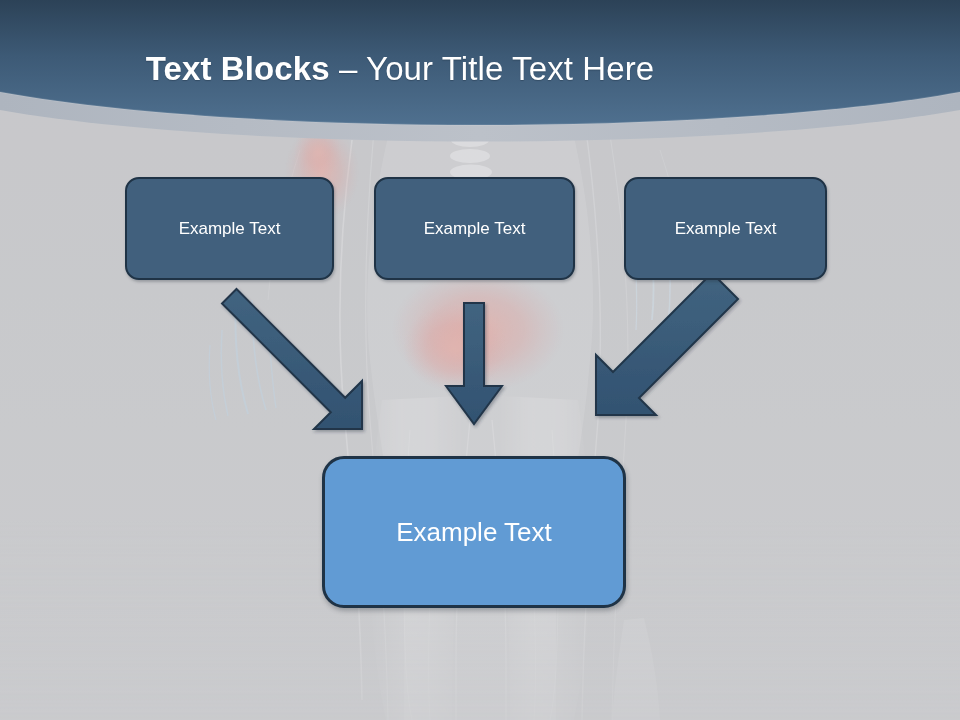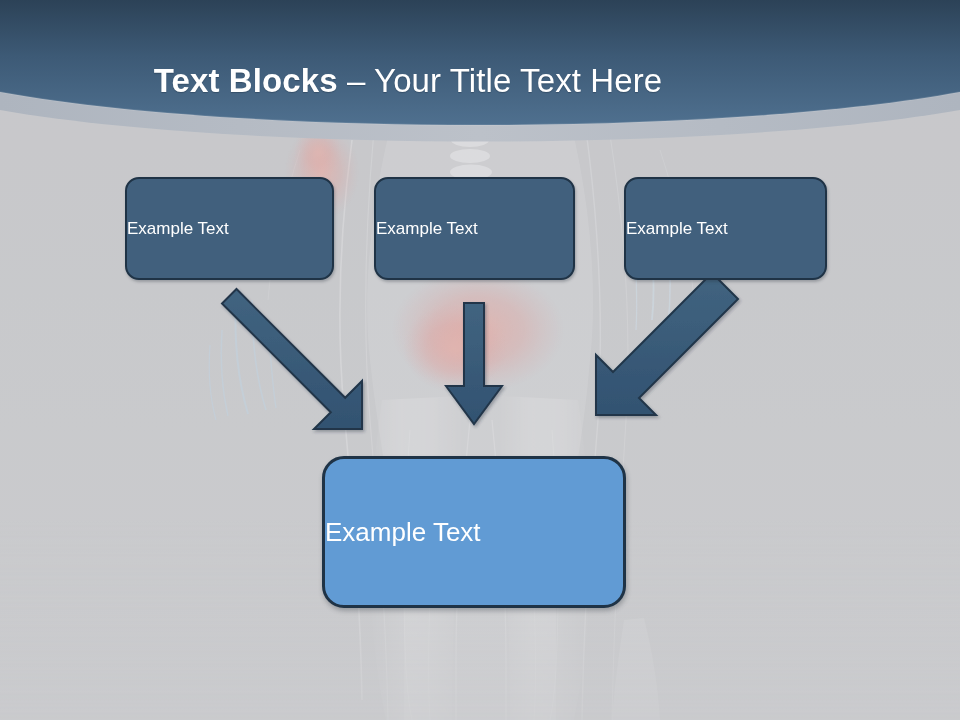--- a/index.html
+++ b/index.html
@@ -36,40 +36,40 @@
     width: 960px;
     height: 190px;
     overflow: hidden;
     pointer-events: none;
   }
   #header-band svg { display: block; }
 
   #slide-title {
     position: absolute;
     left: 0;
-    top: 61px;
+    top: 49px;
     width: 800px;
     text-align: center;
     color: #ffffff;
     font-size: 33px;
     line-height: 40px;
     letter-spacing: 0.1px;
     white-space: nowrap;
     text-shadow: 0 1px 1px rgba(12,24,38,0.28);
-    padding-left: 8px;
   }
   #slide-title .t-bold { font-weight: bold; }
   #slide-title .t-norm { font-weight: normal; }
 
   
   .node {
     position: absolute;
     box-sizing: border-box;
     display: flex;
     align-items: center;
+    justify-content: center;
     color: #ffffff;
     text-align: center;
   }
   .node-top {
     background: #41607d;
     border: 2px solid #1f3346;
     border-radius: 14px;
     font-size: 17px;
     box-shadow: 1px 2px 3px rgba(40,50,60,0.30);
   }

